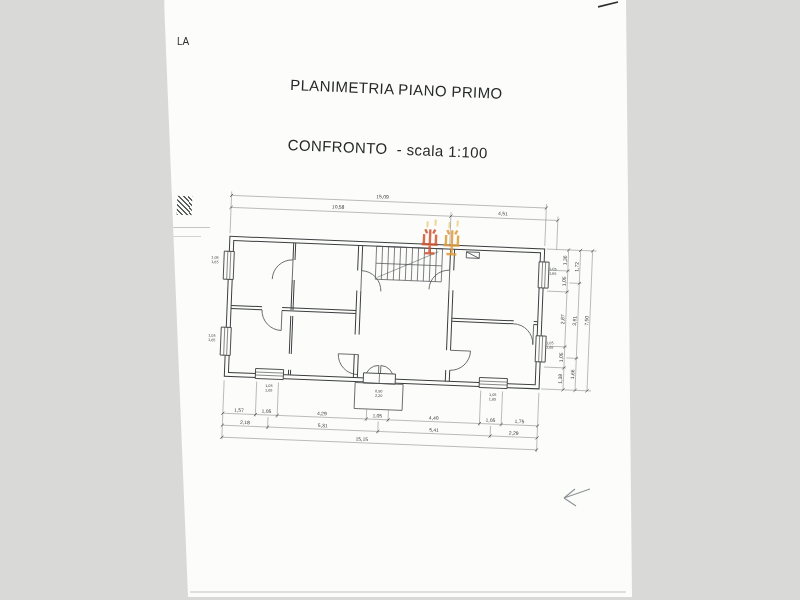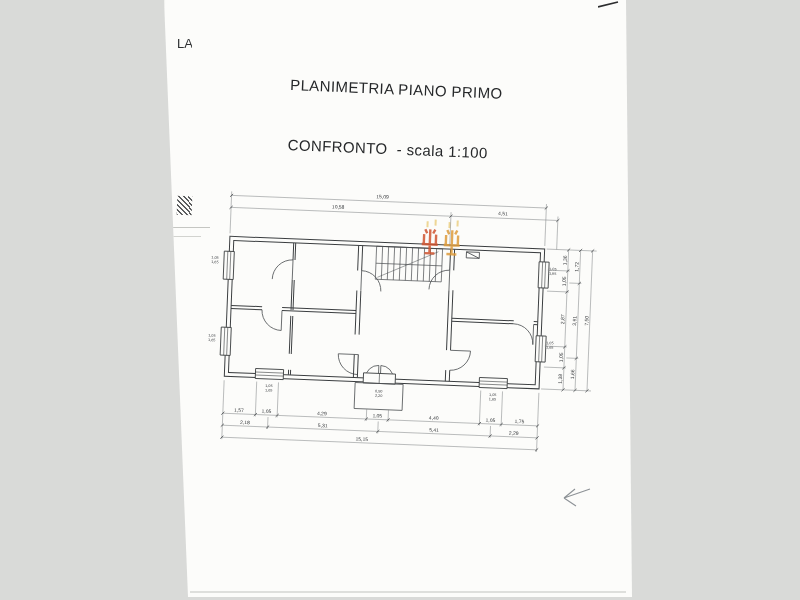--- a/index.html
+++ b/index.html
@@ -5,21 +5,21 @@
   html,body{margin:0;padding:0;}
   body{width:800px;height:600px;overflow:hidden;background:#d9dad8;font-family:"Liberation Sans",sans-serif;}
   .canvas{position:relative;width:800px;height:600px;background:#d9dad8;}
   .page{position:absolute;left:0;top:0;width:800px;height:597px;background:#fcfcfa;
         clip-path:polygon(164px 0px,626px 0px,632px 597px,188px 597px);}
   .fold-line{position:absolute;left:160px;top:-6px;width:6px;height:612px;
         background:linear-gradient(90deg,#b9bab6,#e4e5e1 60%,rgba(255,255,255,0));
         transform:rotate(2.2deg);transform-origin:top left;opacity:.8;}
   .bottom-shadow{position:absolute;left:190px;top:591px;width:436px;height:2px;background:#d4d5d1;opacity:.75;}
   .corner-text{position:absolute;left:177px;top:36px;width:15px;height:22px;overflow:hidden;
-        font-size:13px;color:#2e3032;}
+        font-size:10px;color:#2e3032;}
   .hatch{position:absolute;left:177px;top:196px;width:15px;height:19px;transform:rotate(2deg);
         background:repeating-linear-gradient(45deg,#3f4143 0 1.4px,rgba(0,0,0,0) 1.4px 3.4px);opacity:.85;}
   .mline1{position:absolute;left:166px;top:227px;width:44px;height:1px;background:#c5c6c2;}
   .mline2{position:absolute;left:167px;top:236px;width:34px;height:1px;background:#d2d3cf;}
   .title-block{position:absolute;left:292px;top:42px;transform:rotate(2.4deg);transform-origin:left top;
         color:#26282a;font-size:15px;letter-spacing:.4px;white-space:pre;}
   .title-block .l2{margin-top:9px;}
   .drawing{position:absolute;left:148px;top:158px;width:480px;height:332px;
         transform:rotate(2.3deg);transform-origin:0 0;}
   .pen-mark{position:absolute;left:598px;top:0px;}

